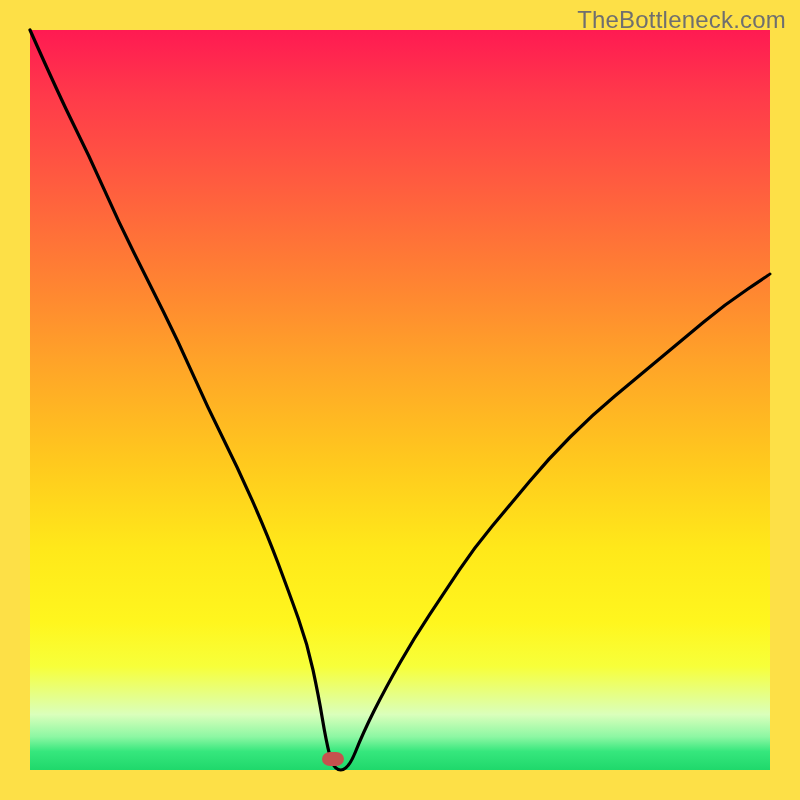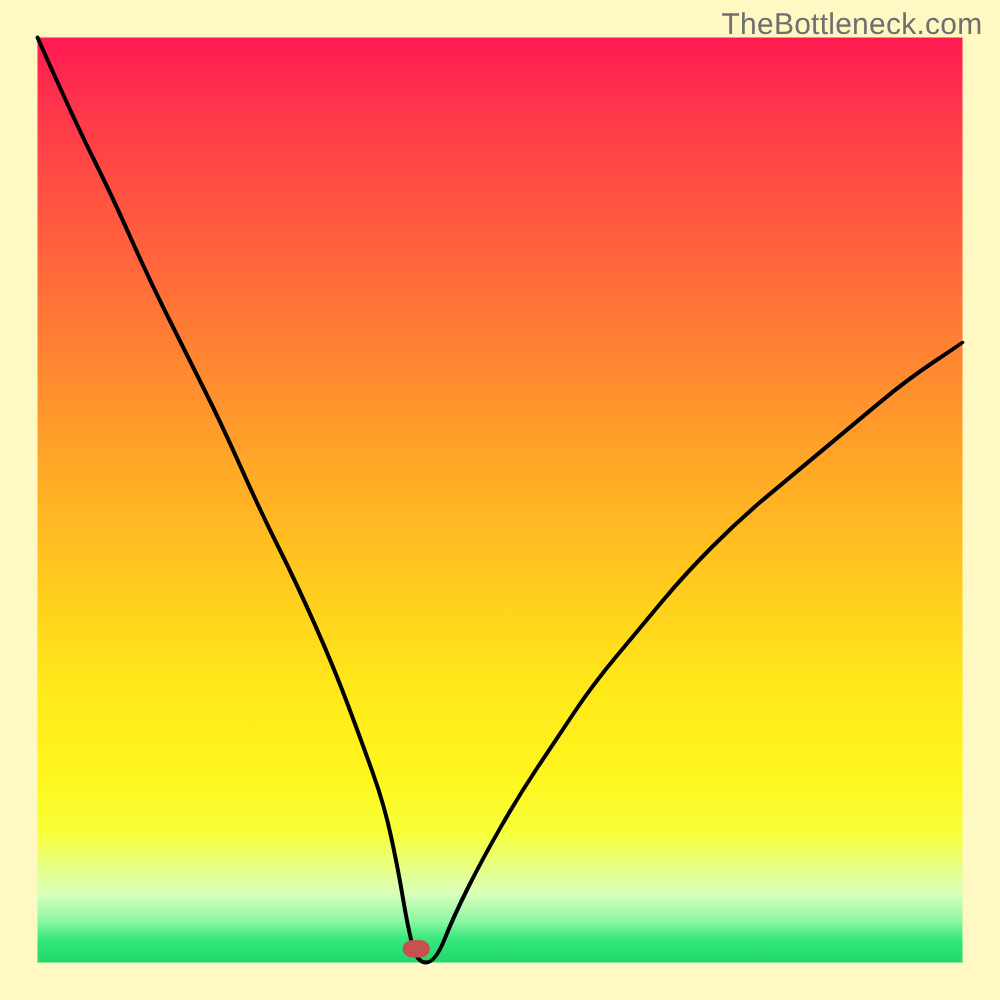--- a/index.html
+++ b/index.html
@@ -8,21 +8,21 @@
     width: 800px;
     height: 800px;
     background: #000;
     overflow: hidden;
     font-family: Arial, Helvetica, sans-serif;
   }
   .frame {
     position: relative;
     width: 800px;
     height: 800px;
-    background: #fef9c3;
+    background: #fde047;
   }
   .watermark {
     position: absolute;
     top: 6px;
     right: 14px;
     color: #6f6f6f;
     font-size: 24px;
     font-weight: 500;
     letter-spacing: 0.2px;
     user-select: none;

